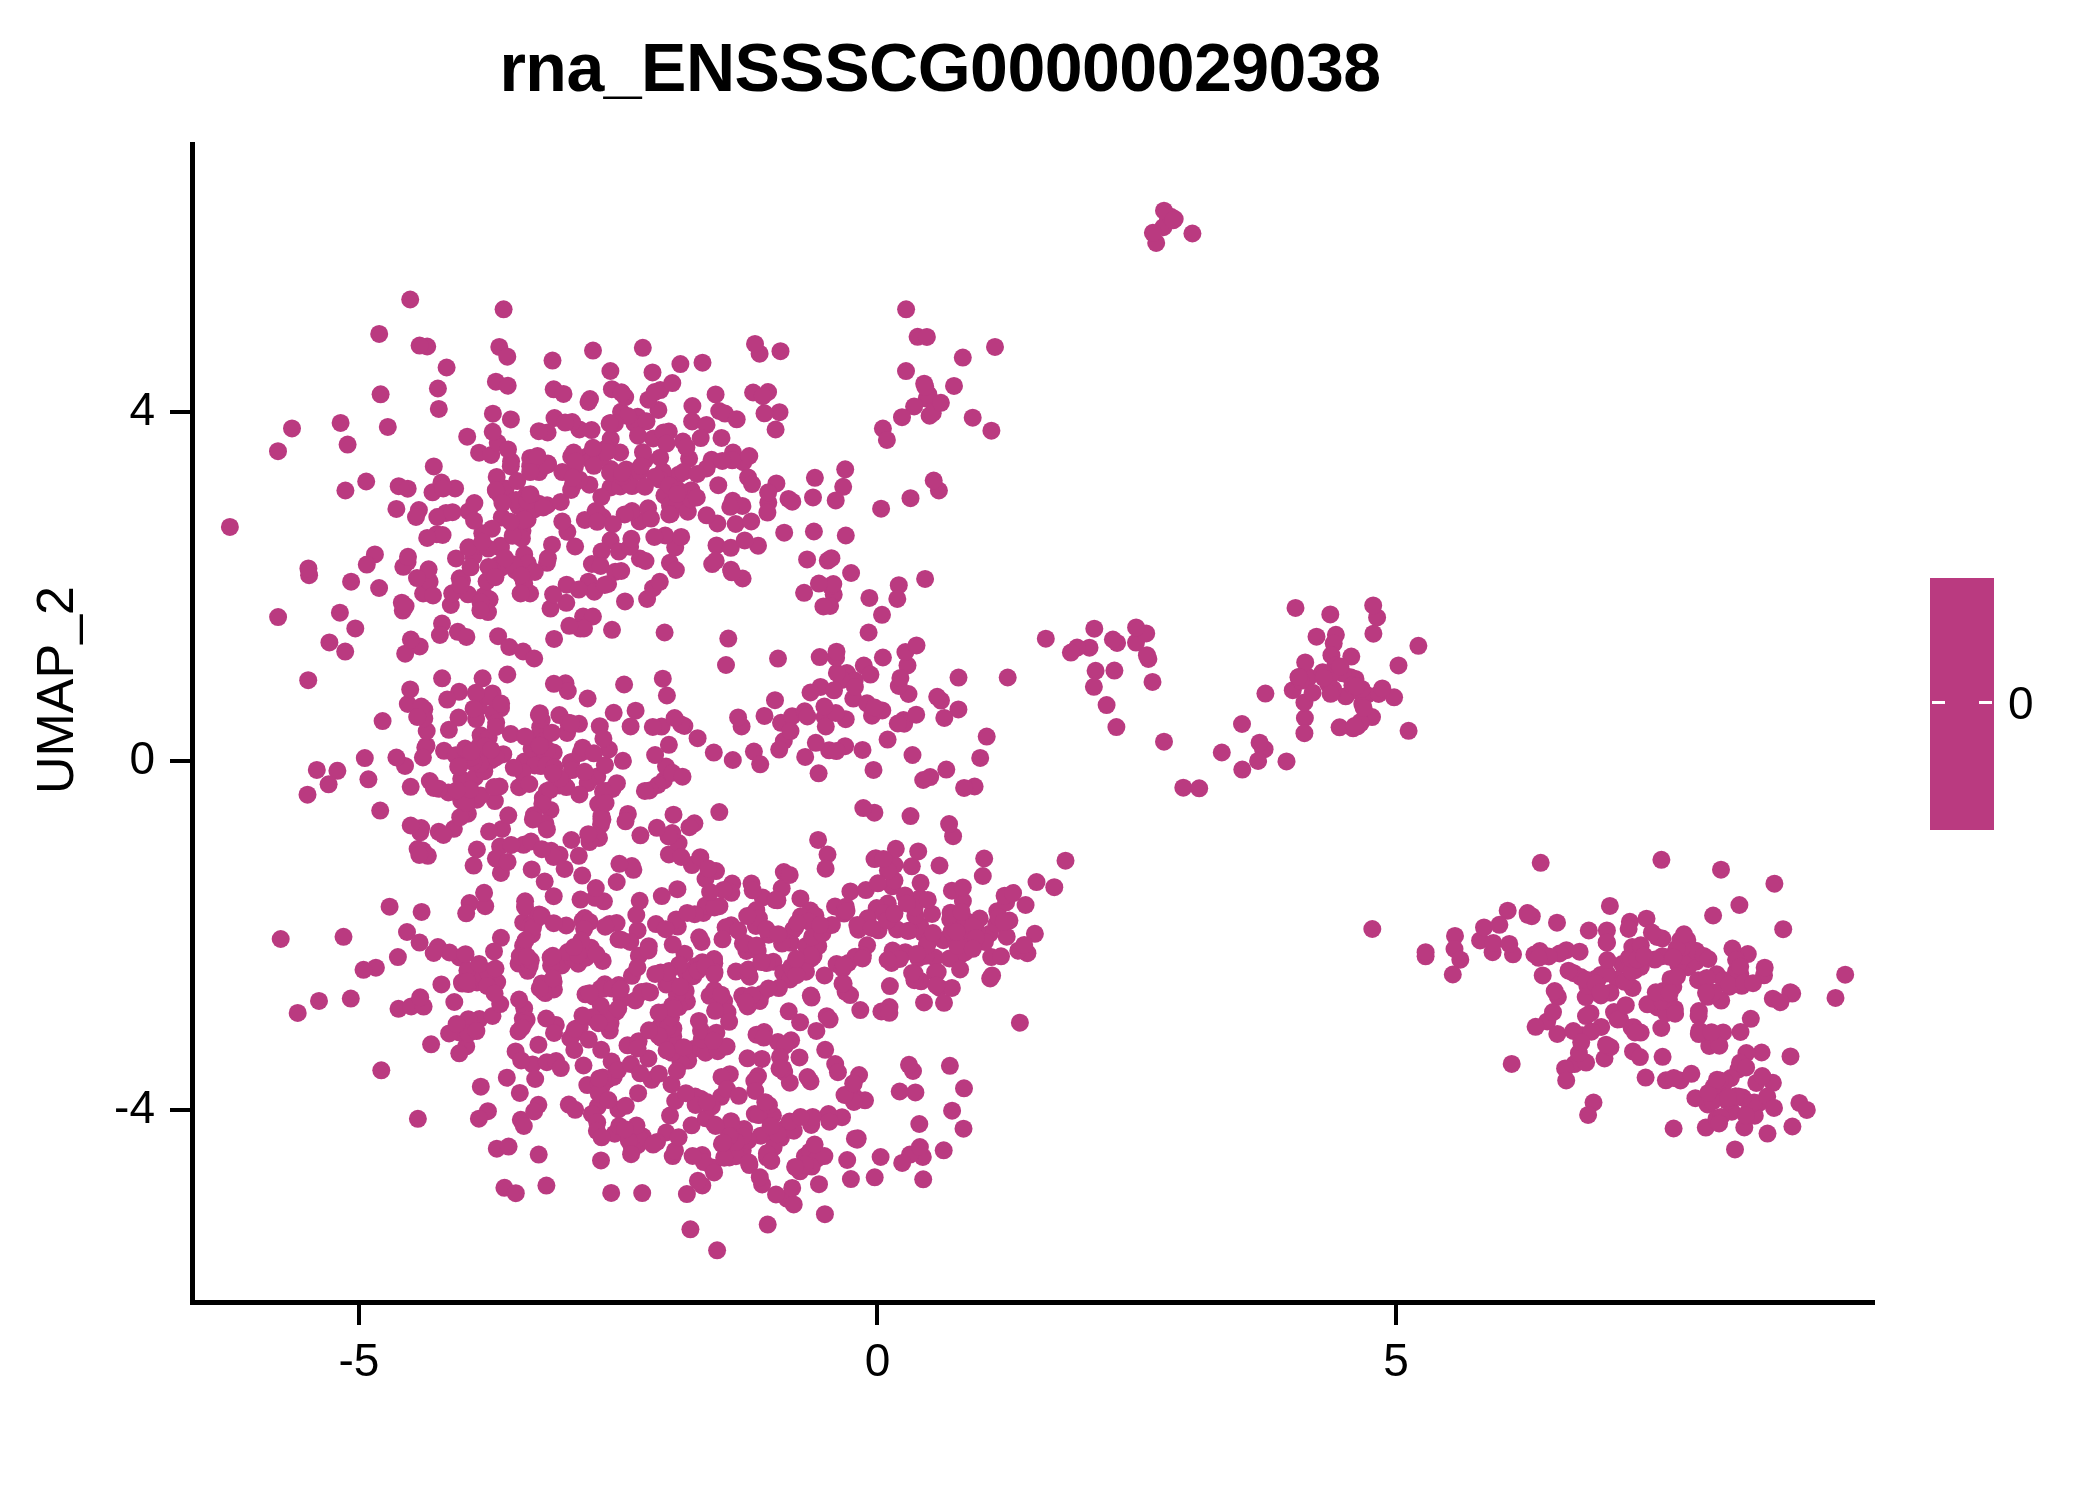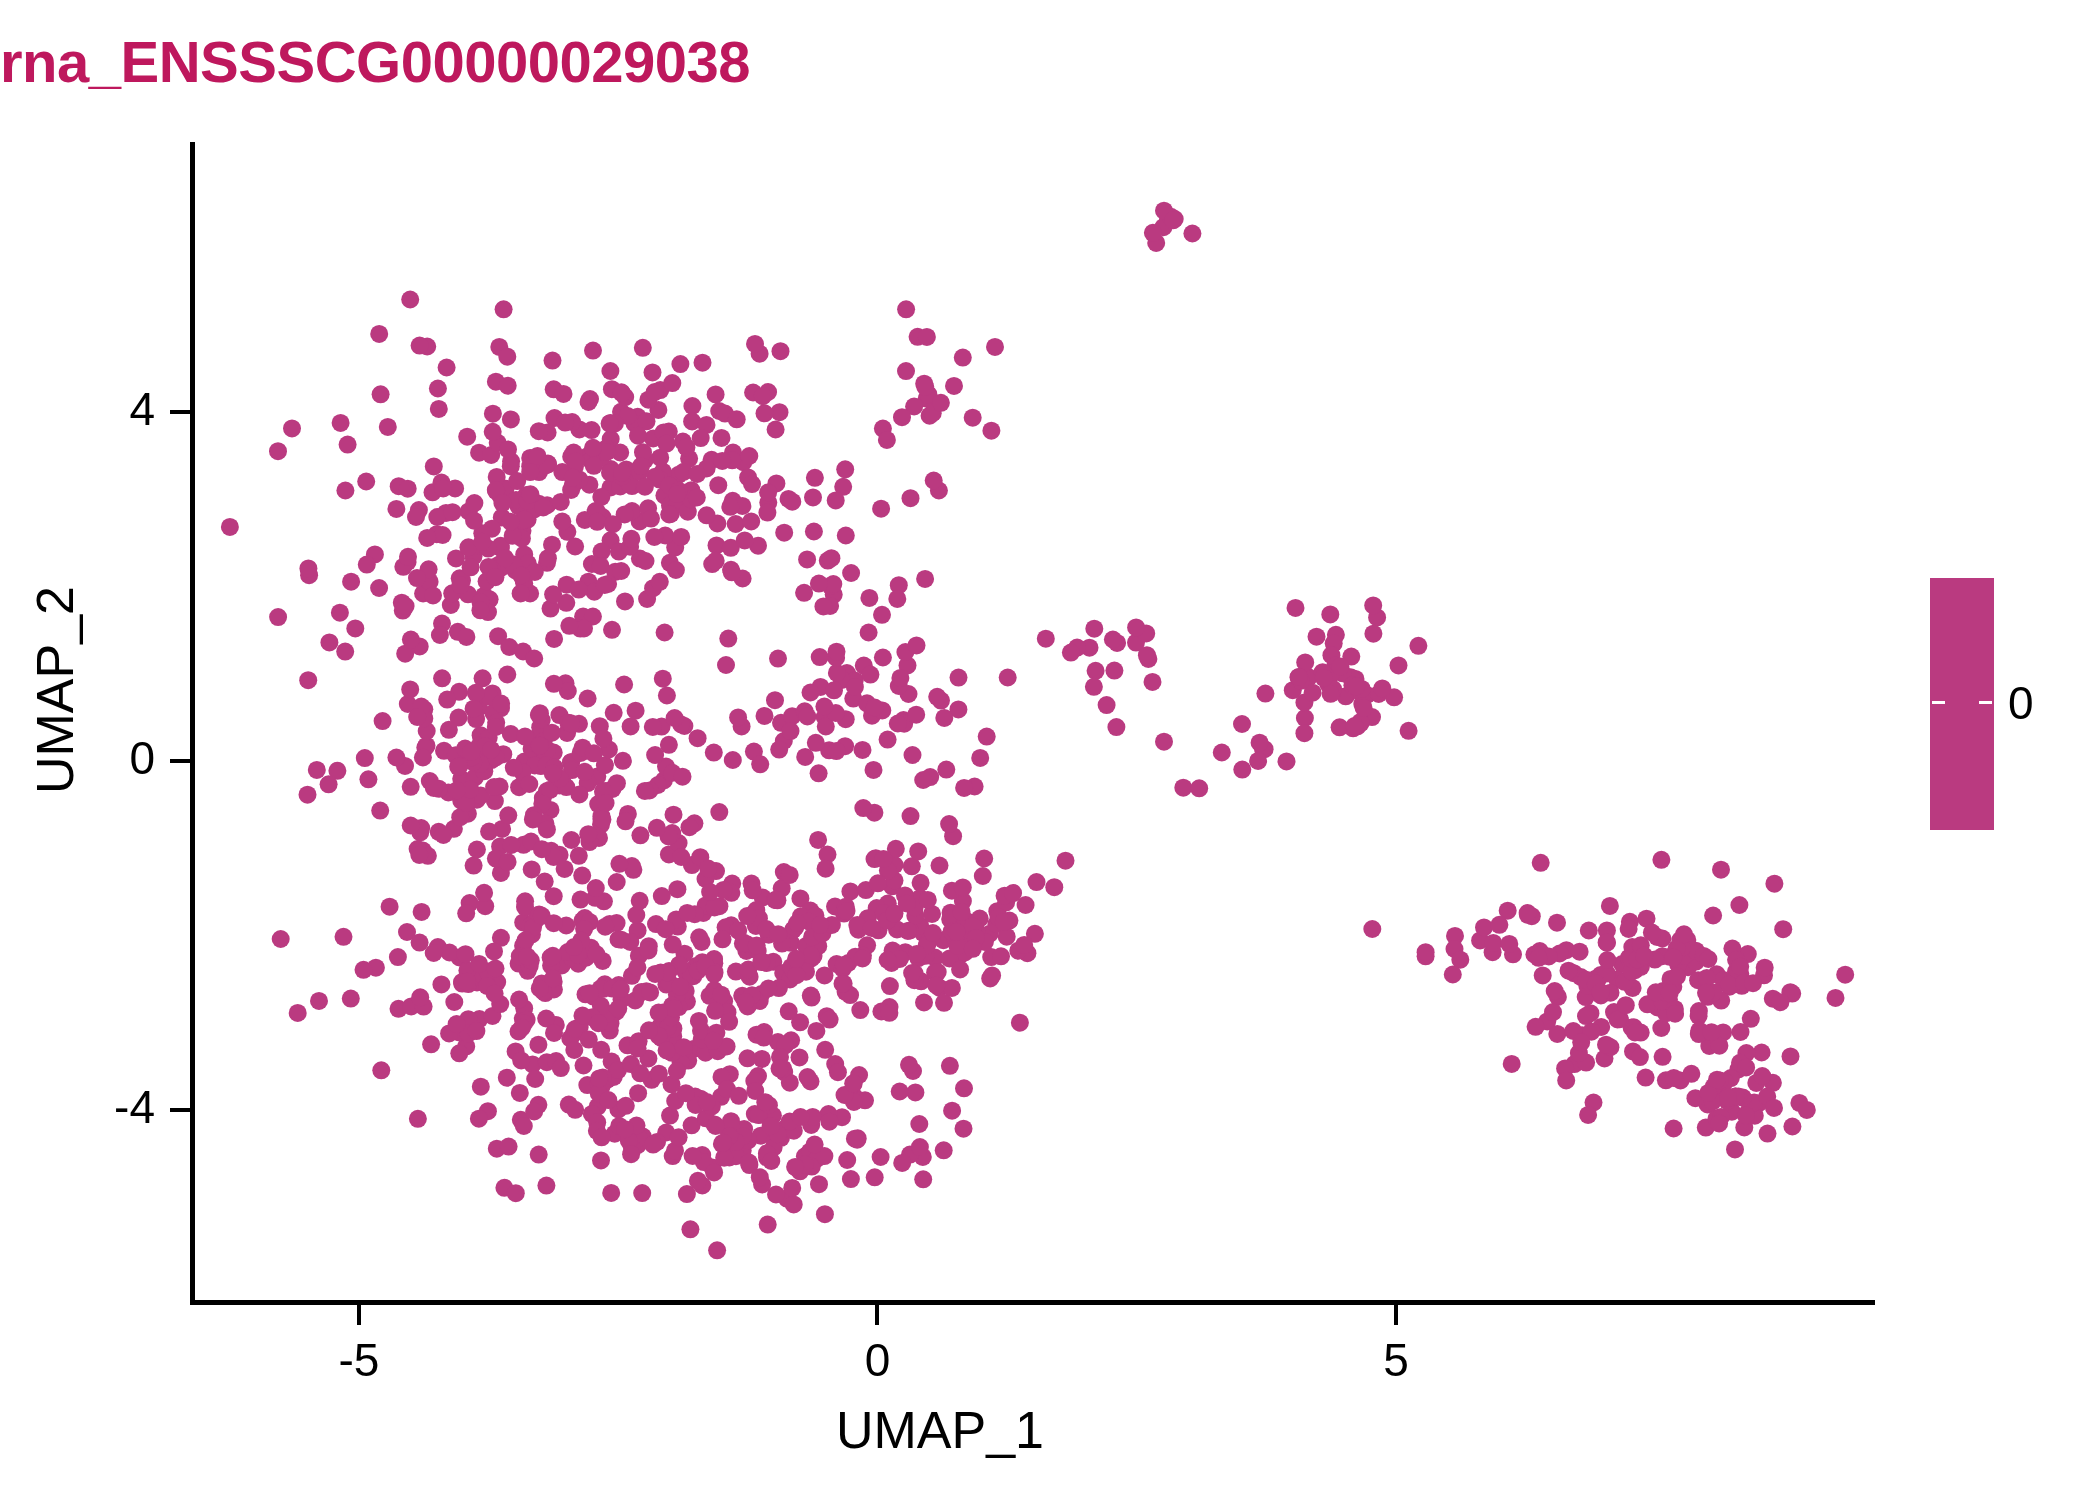--- a/index.html
+++ b/index.html
@@ -19,25 +19,25 @@
     background: #ffffff;
     overflow: hidden;
   }
 
   
   #plot-title {
     position: absolute;
     left: 0;
     top: 28px;
     width: 1880px;
-    text-align: left;
-    font-size: 58px;
+    text-align: center;
+    font-size: 68px;
     font-weight: bold;
     letter-spacing: -0.5px;
-    color: #be185d;
+    color: #000000;
     white-space: nowrap;
   }
 
   
   #panel {
     position: absolute;
     left: 193px;
     top: 142px;
     width: 1680px;
     height: 1160px;
@@ -179,21 +179,20 @@
     </div>
   <div id="ticks-x">
       <div class="tick-x" style="left: 356.926px; top: 1305px;"></div>
       <div class="ticklabel-x" style="left: 258.926px; width: 200px; top: 1333px;">-5</div>
       <div class="tick-x" style="left: 875.444px; top: 1305px;"></div>
       <div class="ticklabel-x" style="left: 777.444px; width: 200px; top: 1333px;">0</div>
       <div class="tick-x" style="left: 1393.96px; top: 1305px;"></div>
       <div class="ticklabel-x" style="left: 1295.96px; width: 200px; top: 1333px;">5</div>
     </div>
 
-  <div id="xlabel">UMAP_1</div>
   <div id="ylabel">UMAP_2</div>
 
   <svg id="points" viewBox="0 0 2100 1500" width="2100" height="1500">
       <circle cx="514.0" cy="564.6" r="9" fill="#ba3a80"></circle>
       <circle cx="719.2" cy="411.0" r="9" fill="#ba3a80"></circle>
       <circle cx="776.4" cy="483.4" r="9" fill="#ba3a80"></circle>
       <circle cx="768.3" cy="502.6" r="9" fill="#ba3a80"></circle>
       <circle cx="510.9" cy="419.4" r="9" fill="#ba3a80"></circle>
       <circle cx="882.0" cy="614.8" r="9" fill="#ba3a80"></circle>
       <circle cx="639.8" cy="469.8" r="9" fill="#ba3a80"></circle>

